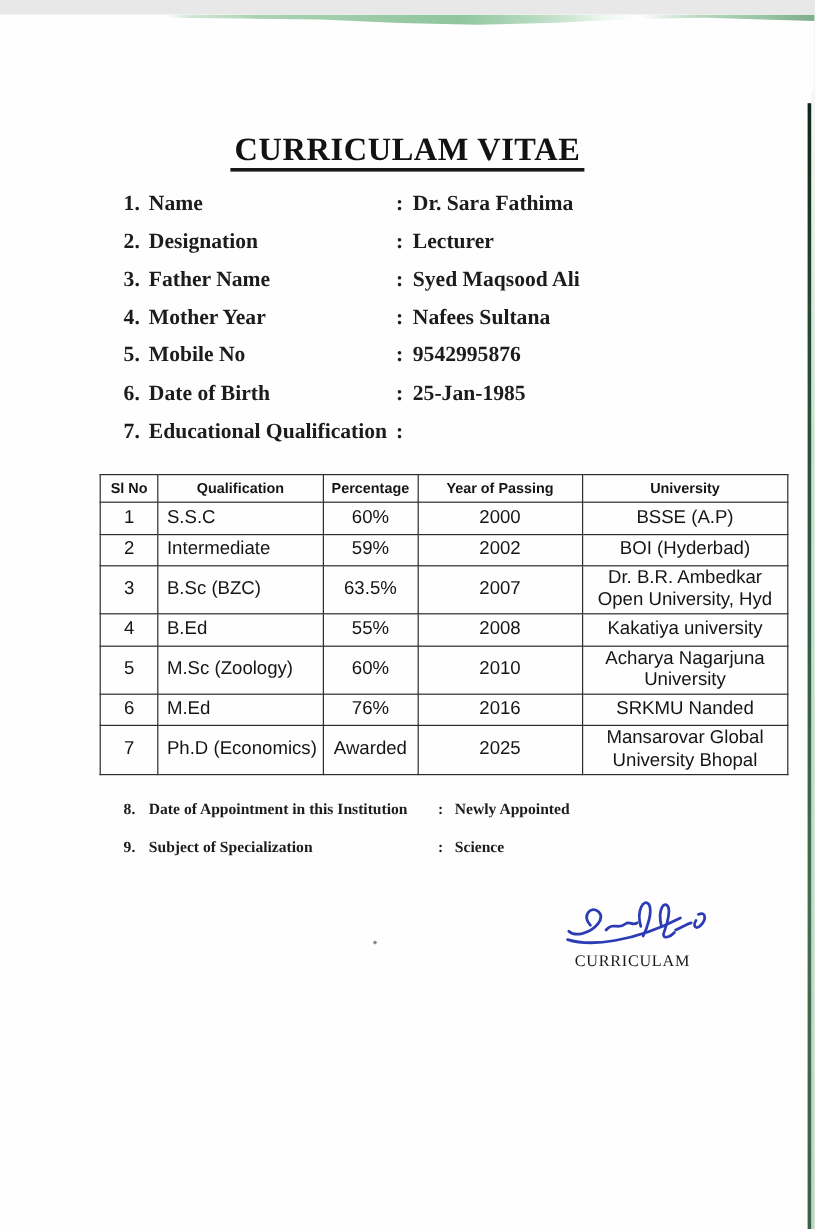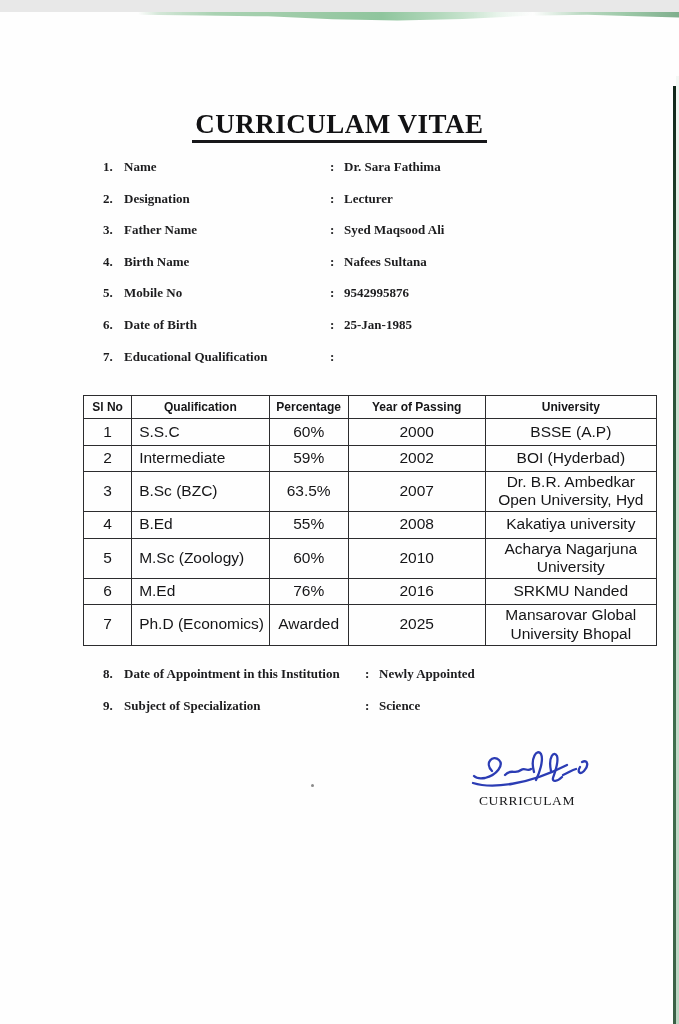--- a/index.html
+++ b/index.html
@@ -49,21 +49,21 @@
     font-size: 27px; font-weight: 700; letter-spacing: .5px;
     color: #121214;
     border-bottom: 3px solid #17171a;
     padding: 0 3px 2px 3px;
     line-height: 1.05;
   }
 
   
   .fields { position: absolute; left: 103px; top: 147px; width: 520px; }
   .fields.footer { top: 654px; }
-  .field-row { position: relative; height: 31.6px; font-size: 13px; font-weight: 700; }
+  .field-row { position: relative; height: 31.6px; font-size: 18px; font-weight: 700; }
   .fields.footer .field-row { height: 31.5px; font-size: 13px; }
   .f-no { display: inline-block; width: 21px; }
   .f-label { display: inline-block; }
   .f-colon { position: absolute; left: 227px; top: 0; }
   .f-value { position: absolute; left: 241px; top: 0; white-space: nowrap; }
   .fields.footer .f-colon { left: 262px; }
   .fields.footer .f-value { left: 276px; }
 
   
   table.cv {
@@ -125,21 +125,21 @@
       <span class="f-no">2.</span><span class="f-label">Designation</span>
       <span class="f-colon">:</span>
       <span class="f-value">Lecturer</span>
     </div>
     <div class="field-row">
       <span class="f-no">3.</span><span class="f-label">Father Name</span>
       <span class="f-colon">:</span>
       <span class="f-value">Syed Maqsood Ali</span>
     </div>
     <div class="field-row">
-      <span class="f-no">4.</span><span class="f-label">Birth Name</span>
+      <span class="f-no">4.</span><span class="f-label">Mother Year</span>
       <span class="f-colon">:</span>
       <span class="f-value">Nafees Sultana</span>
     </div>
     <div class="field-row">
       <span class="f-no">5.</span><span class="f-label">Mobile No</span>
       <span class="f-colon">:</span>
       <span class="f-value">9542995876</span>
     </div>
     <div class="field-row">
       <span class="f-no">6.</span><span class="f-label">Date of Birth</span>

